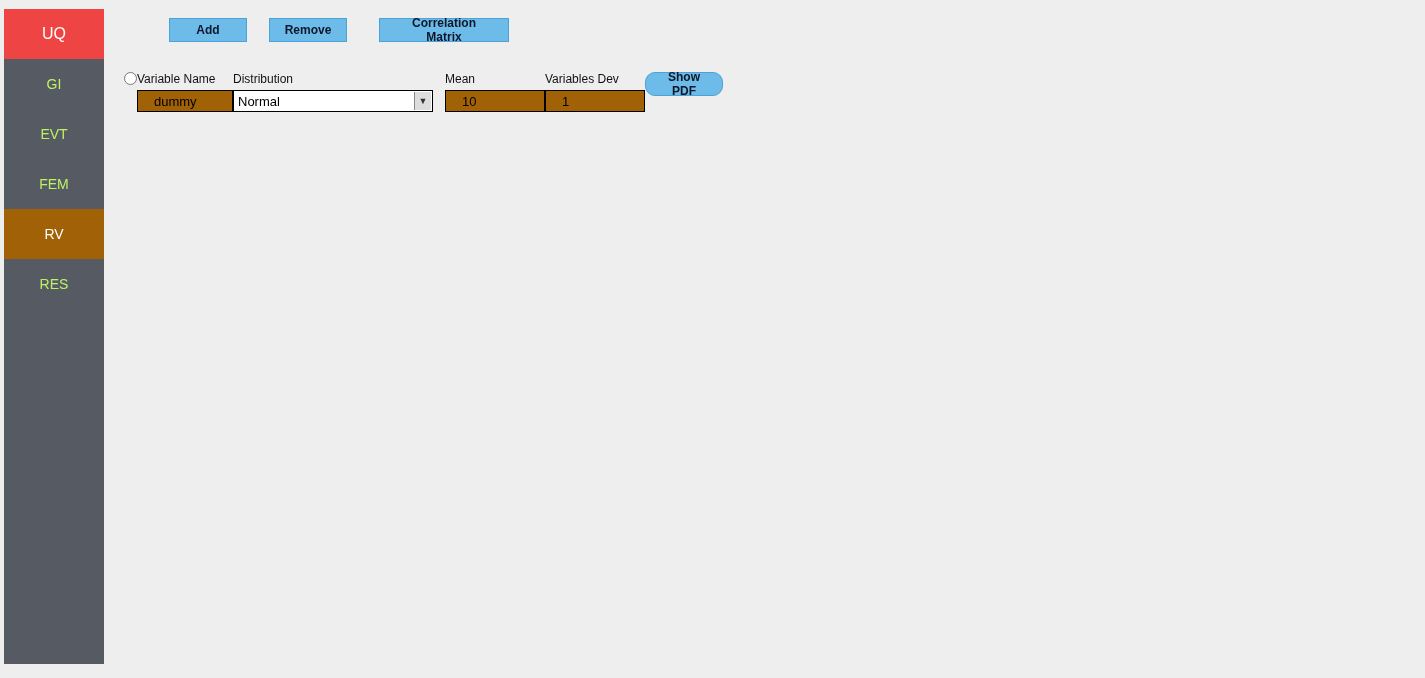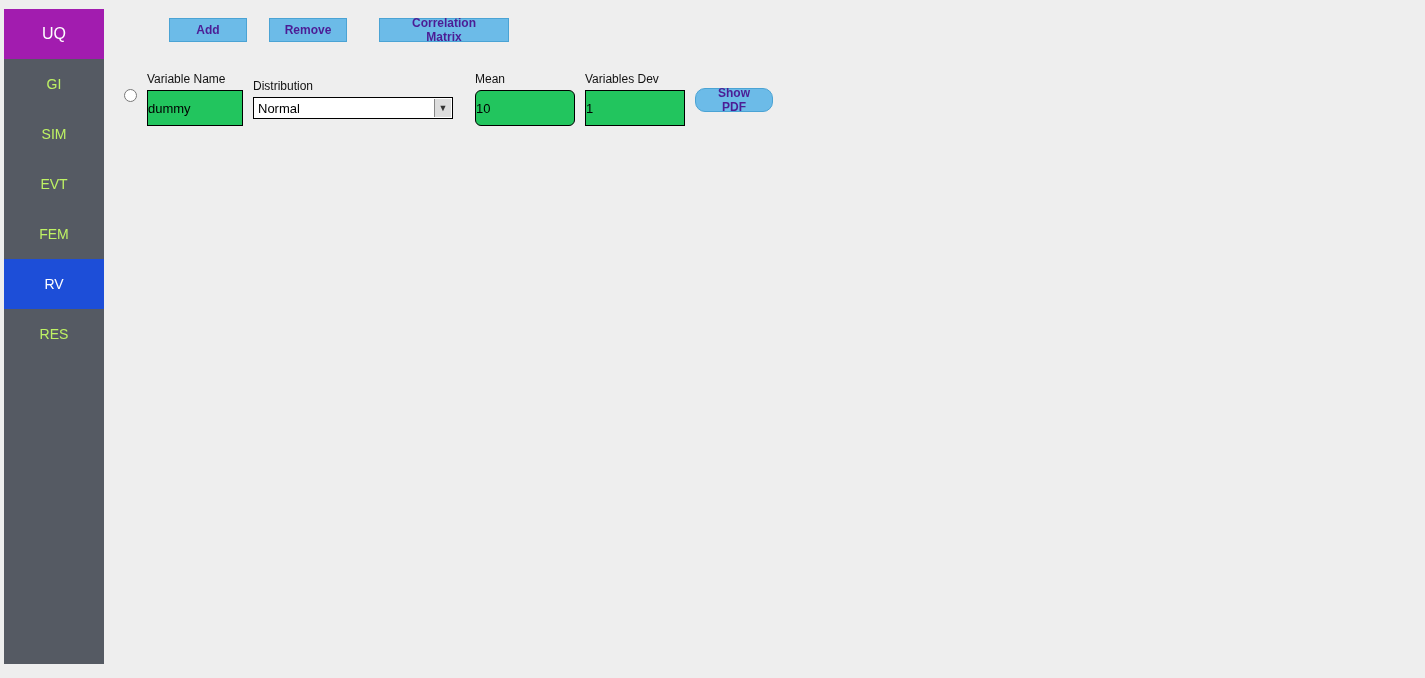--- a/index.html
+++ b/index.html
@@ -28,26 +28,26 @@
     .sidebar-item {
       height: 50px;
       display: flex;
       align-items: center;
       justify-content: center;
       color: #bef264;
       font-size: 14px;
       cursor: pointer;
     }
     .sidebar-item.active {
-      background: #1d4ed8;
+      background: #a16207;
       color: #fff;
       justify-content: center;
     }
     .sidebar-item.first {
-      background: #a21caf;
+      background: #ef4444;
       font-size: 16px;
       color: #fff;
     }
     .main {
       flex: 1;
       padding: 18px 0 0 20px;
     }
     .header-row {
       display: flex;
       align-items: center;
@@ -68,66 +68,65 @@
     }
     .button-row {
       display: flex;
       align-items: center;
       gap: 22px;
       margin-left: 45px;
     }
     .btn {
       background: #6cbbe8;
       border: 1px solid #4aa3d4;
-      color: #4c1d95;
+      color: #0f172a;
       font-weight: bold;
       font-size: 12px;
       height: 24px;
       padding: 0 24px;
       cursor: pointer;
       display: inline-flex;
       align-items: center;
       justify-content: center;
     }
     .btn.add, .btn.remove {
       width: 78px;
     }
     .btn.corr {
       width: 130px;
       margin-left: 10px;
     }
     .var-row {
       display: flex;
-      align-items: center;
+      align-items: flex-start;
       margin-top: 30px;
-      gap: 10px;
     }
     .col {
       display: flex;
       flex-direction: column;
     }
     .col label {
       font-size: 12px;
       color: #111;
       margin-bottom: 4px;
     }
     .radio-col {
       padding-bottom: 4px;
     }
     input[type="radio"] {
       width: 13px;
       height: 13px;
       cursor: pointer;
     }
     input[type="text"] {
       border: 1px solid #000;
-      height: 36px;
-      font-size: 13px;
-      padding: 0 0;
-      background: #22c55e;
+      height: 22px;
+      font-size: 13px;
+      padding: 0 16px;
+      background: #a16207;
     }
     .input-name {
       width: 96px;
     }
     .select-dist {
       border: 1px solid #000;
       height: 22px;
       font-size: 13px;
       padding: 0 4px;
       width: 200px;
@@ -151,44 +150,40 @@
       height:18px;
       width:16px;
       display:flex;
       align-items:center;
       justify-content:center;
       pointer-events:none;
       color:#333;
     }
     .input-mean {
       width: 100px;
-      border-radius: 6px;
     }
     .input-std {
       width: 100px;
     }
     .btn.showpdf {
       width: 78px;
       height: 24px;
       margin-bottom: -1px;
       border-radius: 10px;
     }
   </style>
 </head>
 <body>
 
 <div class="sidebar">
   <div class="sidebar-item first">
     <span>UQ</span>
   </div>
   <div class="sidebar-item">
     <span>GI</span>
-  </div>
-  <div class="sidebar-item">
-    <span>SIM</span>
   </div>
   <div class="sidebar-item">
     <span>EVT</span>
   </div>
   <div class="sidebar-item">
     <span>FEM</span>
   </div>
   <div class="sidebar-item active">
     <span>RV</span>
   </div>

